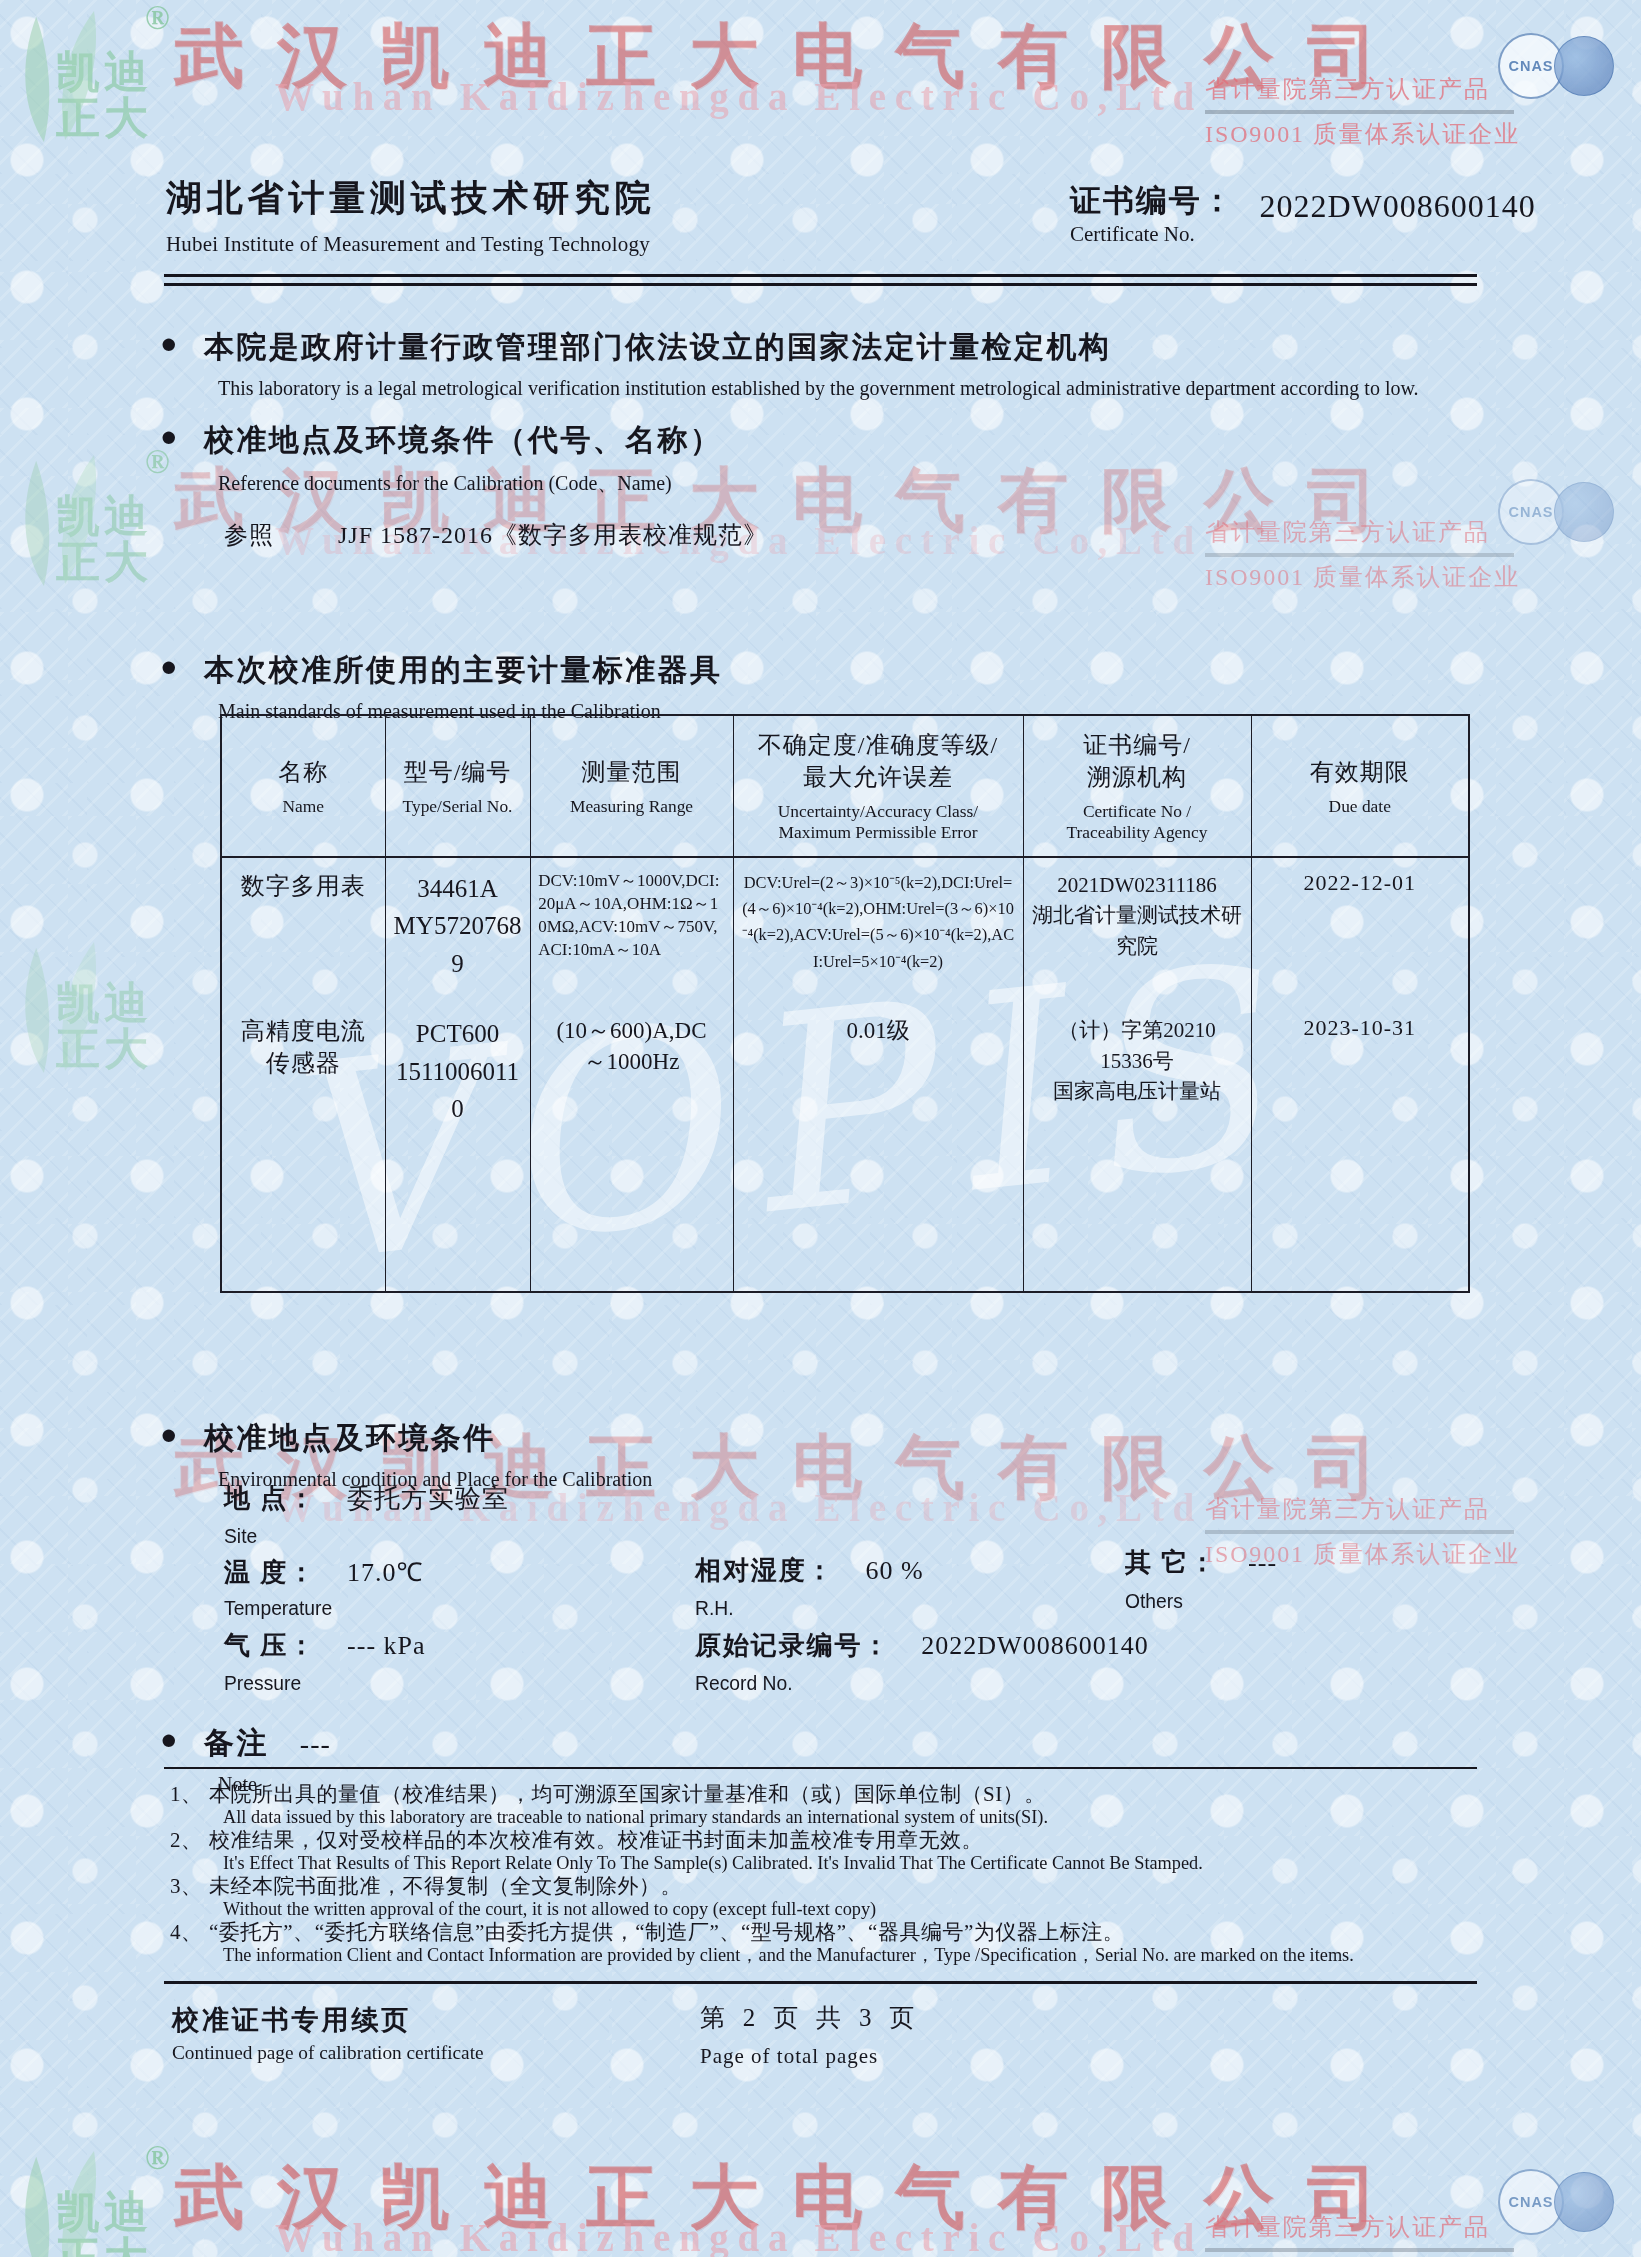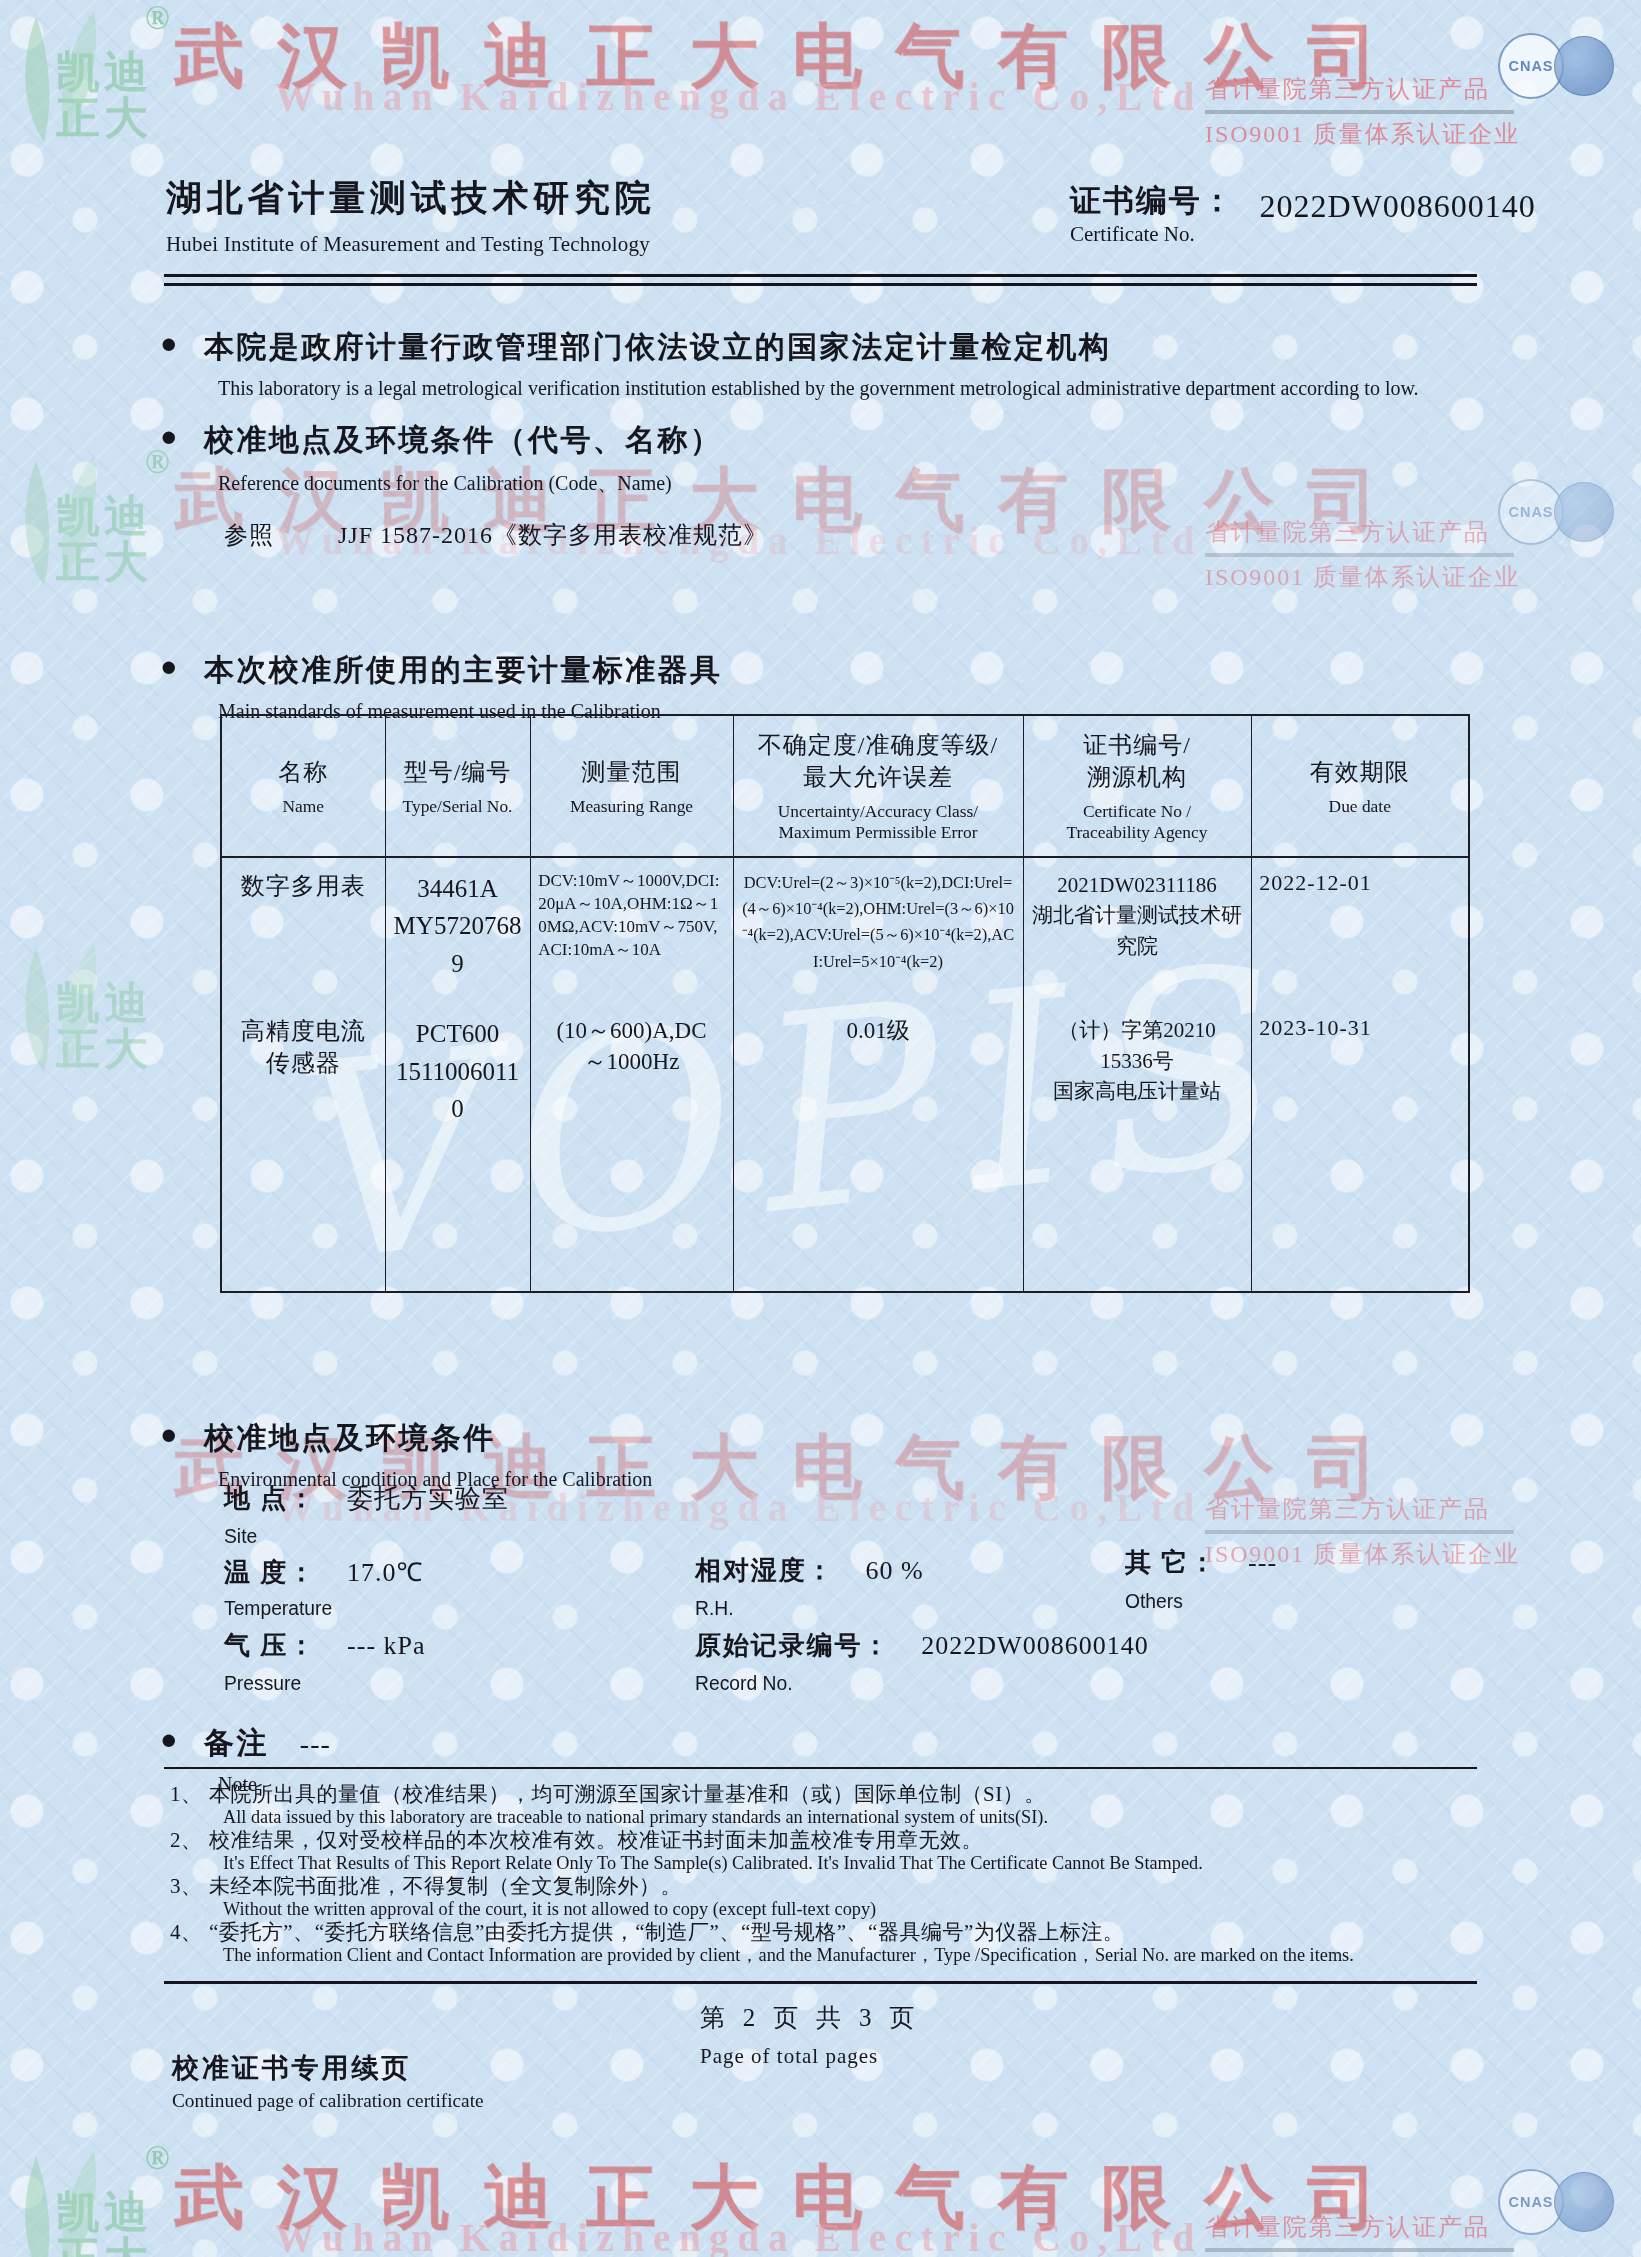--- a/index.html
+++ b/index.html
@@ -111,38 +111,38 @@
     vertical-align:top;padding:11.6px 7.7px 0 7.7px;
   }
   tr.row2 td{padding-top:33px;}
   .cell-name{text-align:center;font-size:24px;letter-spacing:1px;}
   .cell-type{text-align:center;font-size:25px;white-space:pre-line;word-break:break-all;line-height:1.5;}
   .cell-range{text-align:left;font-size:17px;line-height:1.35;word-break:break-all;}
   .cell-range2{text-align:center;font-size:23px;white-space:pre-line;}
   .cell-unc{text-align:center;font-size:16.4px;line-height:1.6;word-break:break-all;}
   .cell-unc2{text-align:center;font-size:23px;}
   .cell-cert{text-align:center;font-size:21px;line-height:1.45;white-space:pre-line;}
-  .cell-due{font-size:22px;letter-spacing:1px;}
+  .cell-due{text-align:center;font-size:22px;letter-spacing:1px;}
 
   
   .env-label{font-size:26px;font-weight:bold;letter-spacing:1.9px;display:inline-block;}
   .env-value{font-size:26px;margin-left:27px;display:inline-block;letter-spacing:1px;}
   .env-en{font-size:19.3px;font-family:"Liberation Sans",sans-serif;}
   .abs{position:absolute;}
 
   
   .notes{position:absolute;left:170px;top:1782px;width:1309px;}
   .note-cn{font-size:21px;line-height:24px;letter-spacing:0.5px;}
   .note-num{display:inline-block;width:39px;}
   .note-en{font-size:18.3px;line-height:22px;margin-left:53px;}
   .rule-thin{position:absolute;left:164px;width:1313px;top:1767px;border-top:2.9px solid #15151d;}
   .rule-thick{position:absolute;left:164px;width:1313px;top:1981px;border-top:3.9px solid #15151d;}
 
   
-  .footer-cn{font-size:27px;font-weight:bold;letter-spacing:2.9px;margin-top:48px;}
+  .footer-cn{font-size:27px;font-weight:bold;letter-spacing:2.9px;}
   .footer-en{font-size:19.3px;margin-top:3.9px;}
   .page-num{font-size:25px;letter-spacing:5.8px;font-family:Liberation Serif, serif;}
   .page-num-en{font-size:21px;margin-top:9.7px;letter-spacing:1px;}
 </style>
 </head>
 <body>
 
 <div class="page">
 
   <div class="wm" style="left:174px;top:9.7px;opacity:.85">

